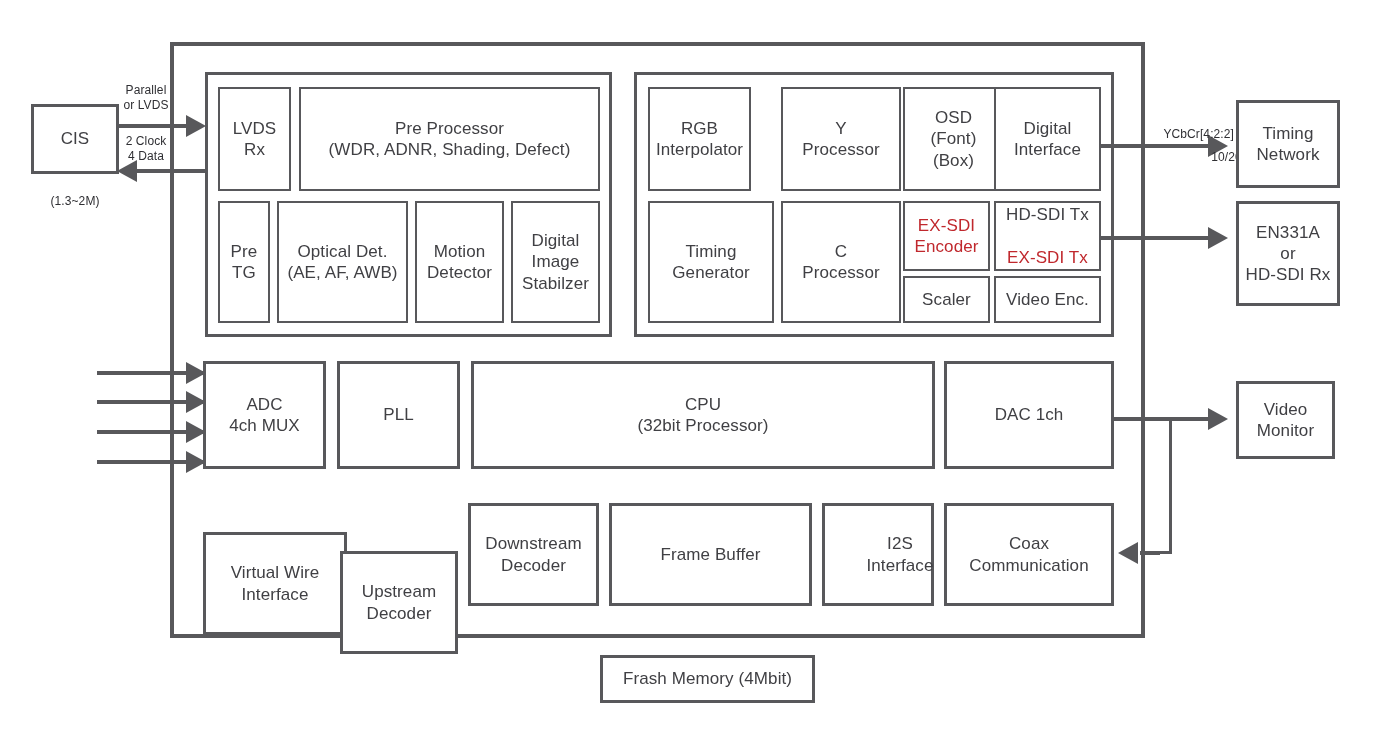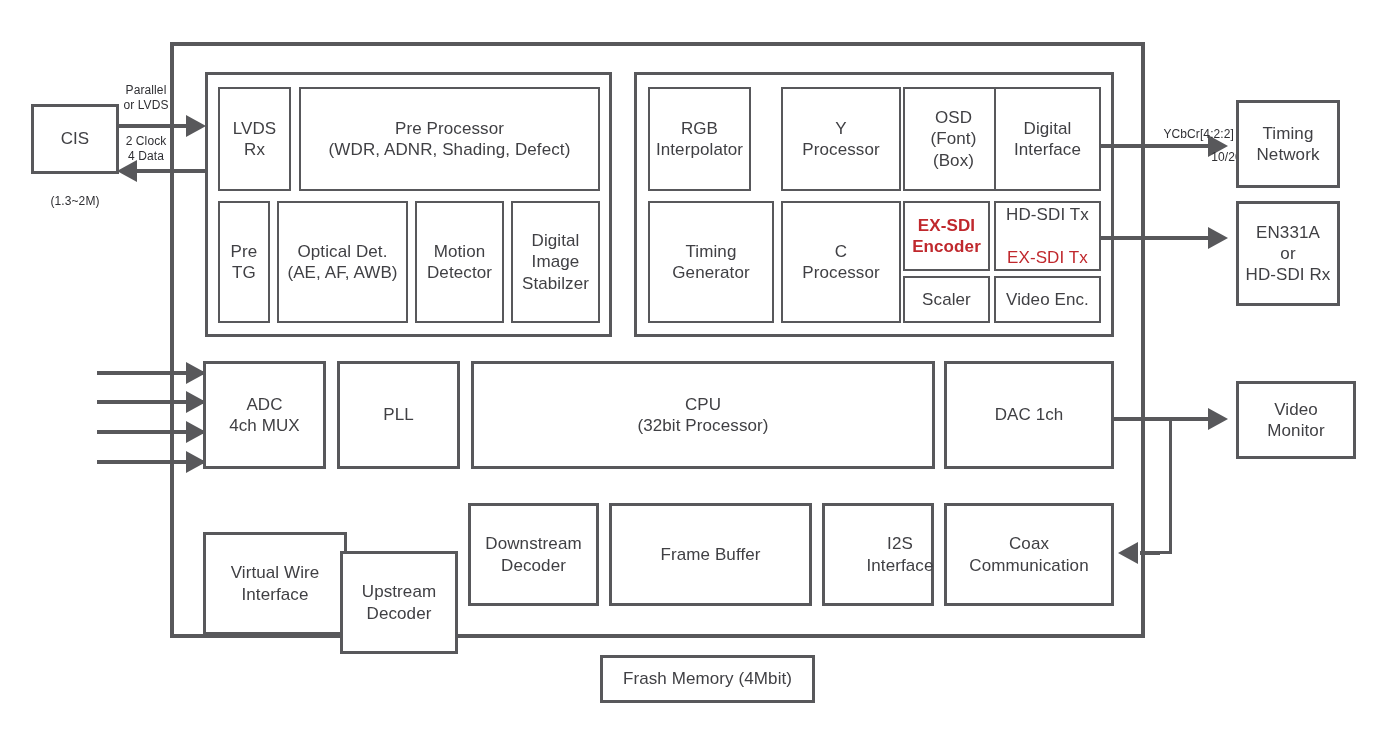--- a/index.html
+++ b/index.html
@@ -40,21 +40,21 @@
     background: transparent;
   }
   .blk.outer {
     border-width: 4px;
     background: transparent;
   }
   .blk .txt {
     padding: 0 4px;
     white-space: pre-line;
   }
-  .red { color: #c0282d; font-weight: bold; }
+  .red { color: #c0282d; }
   .mixed .l1 { color: #404044; display:block; }
   .mixed .l2 { color: #c0282d; display:block; }
 
   
   .lbl {
     position: absolute;
     color: #2f2f33;
     font-size: 12px;
     line-height: 1.25;
     text-align: center;
@@ -221,21 +221,21 @@
   <div class="blk" style="left:471px; top:361px; width:464px; height:108px;">
     <span class="txt">CPU
 (32bit Processor)</span>
   </div>
   <div class="blk" style="left:944px; top:361px; width:170px; height:108px;">
     <span class="txt">DAC 1ch</span>
   </div>
 
   <div class="ln h" style="left:1114px; top:417px; width:102px;"></div>
   <div class="arw r" style="left:1208px; top:408px;"></div>
-  <div class="blk" style="left:1236px; top:381px; width:120px; height:78px;">
+  <div class="blk" style="left:1236px; top:381px; width:99px; height:78px;">
     <span class="txt">Video
 Monitor</span>
   </div>
 
   <div class="ln t3v" style="left:1169px; top:417px; height:137px;"></div>
   <div class="ln t3h" style="left:1140px; top:551px; width:32px;"></div>
   <div class="ln h" style="left:1140px; top:551px; width:20px;"></div>
   <div class="arw l" style="left:1118px; top:542px;"></div>
 
   <div class="blk" style="left:203px; top:532px; width:144px; height:103px;">

